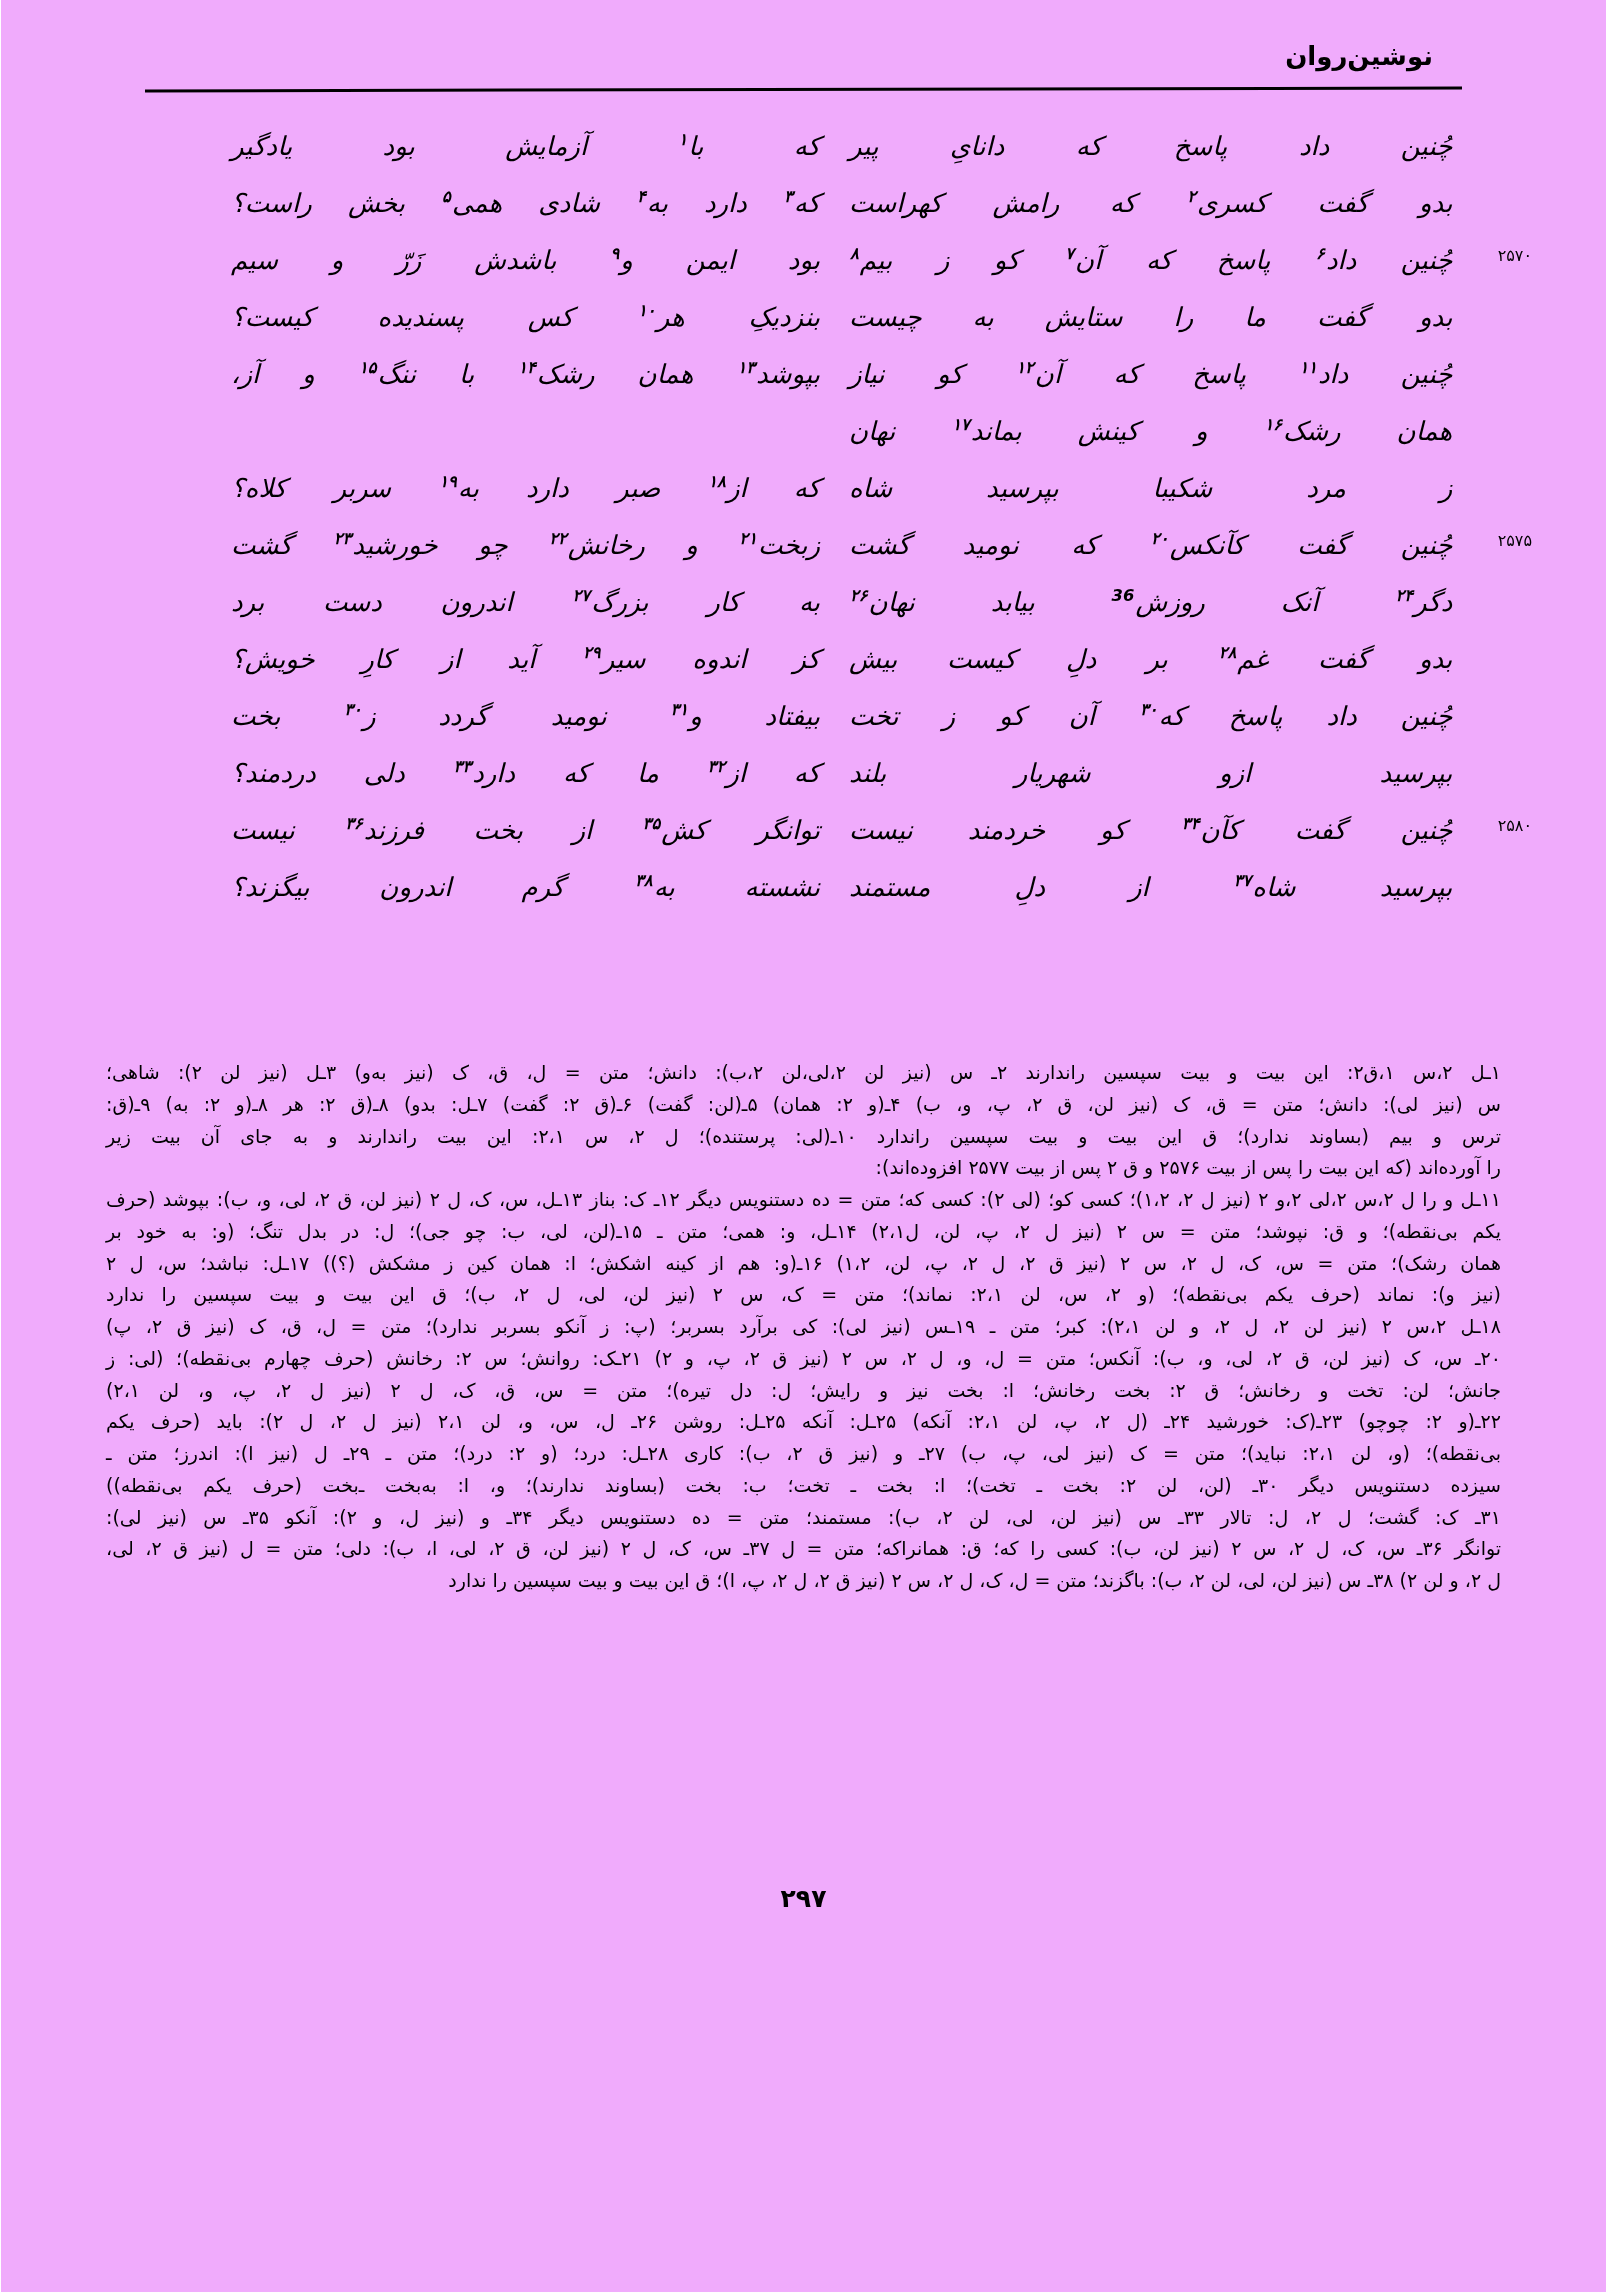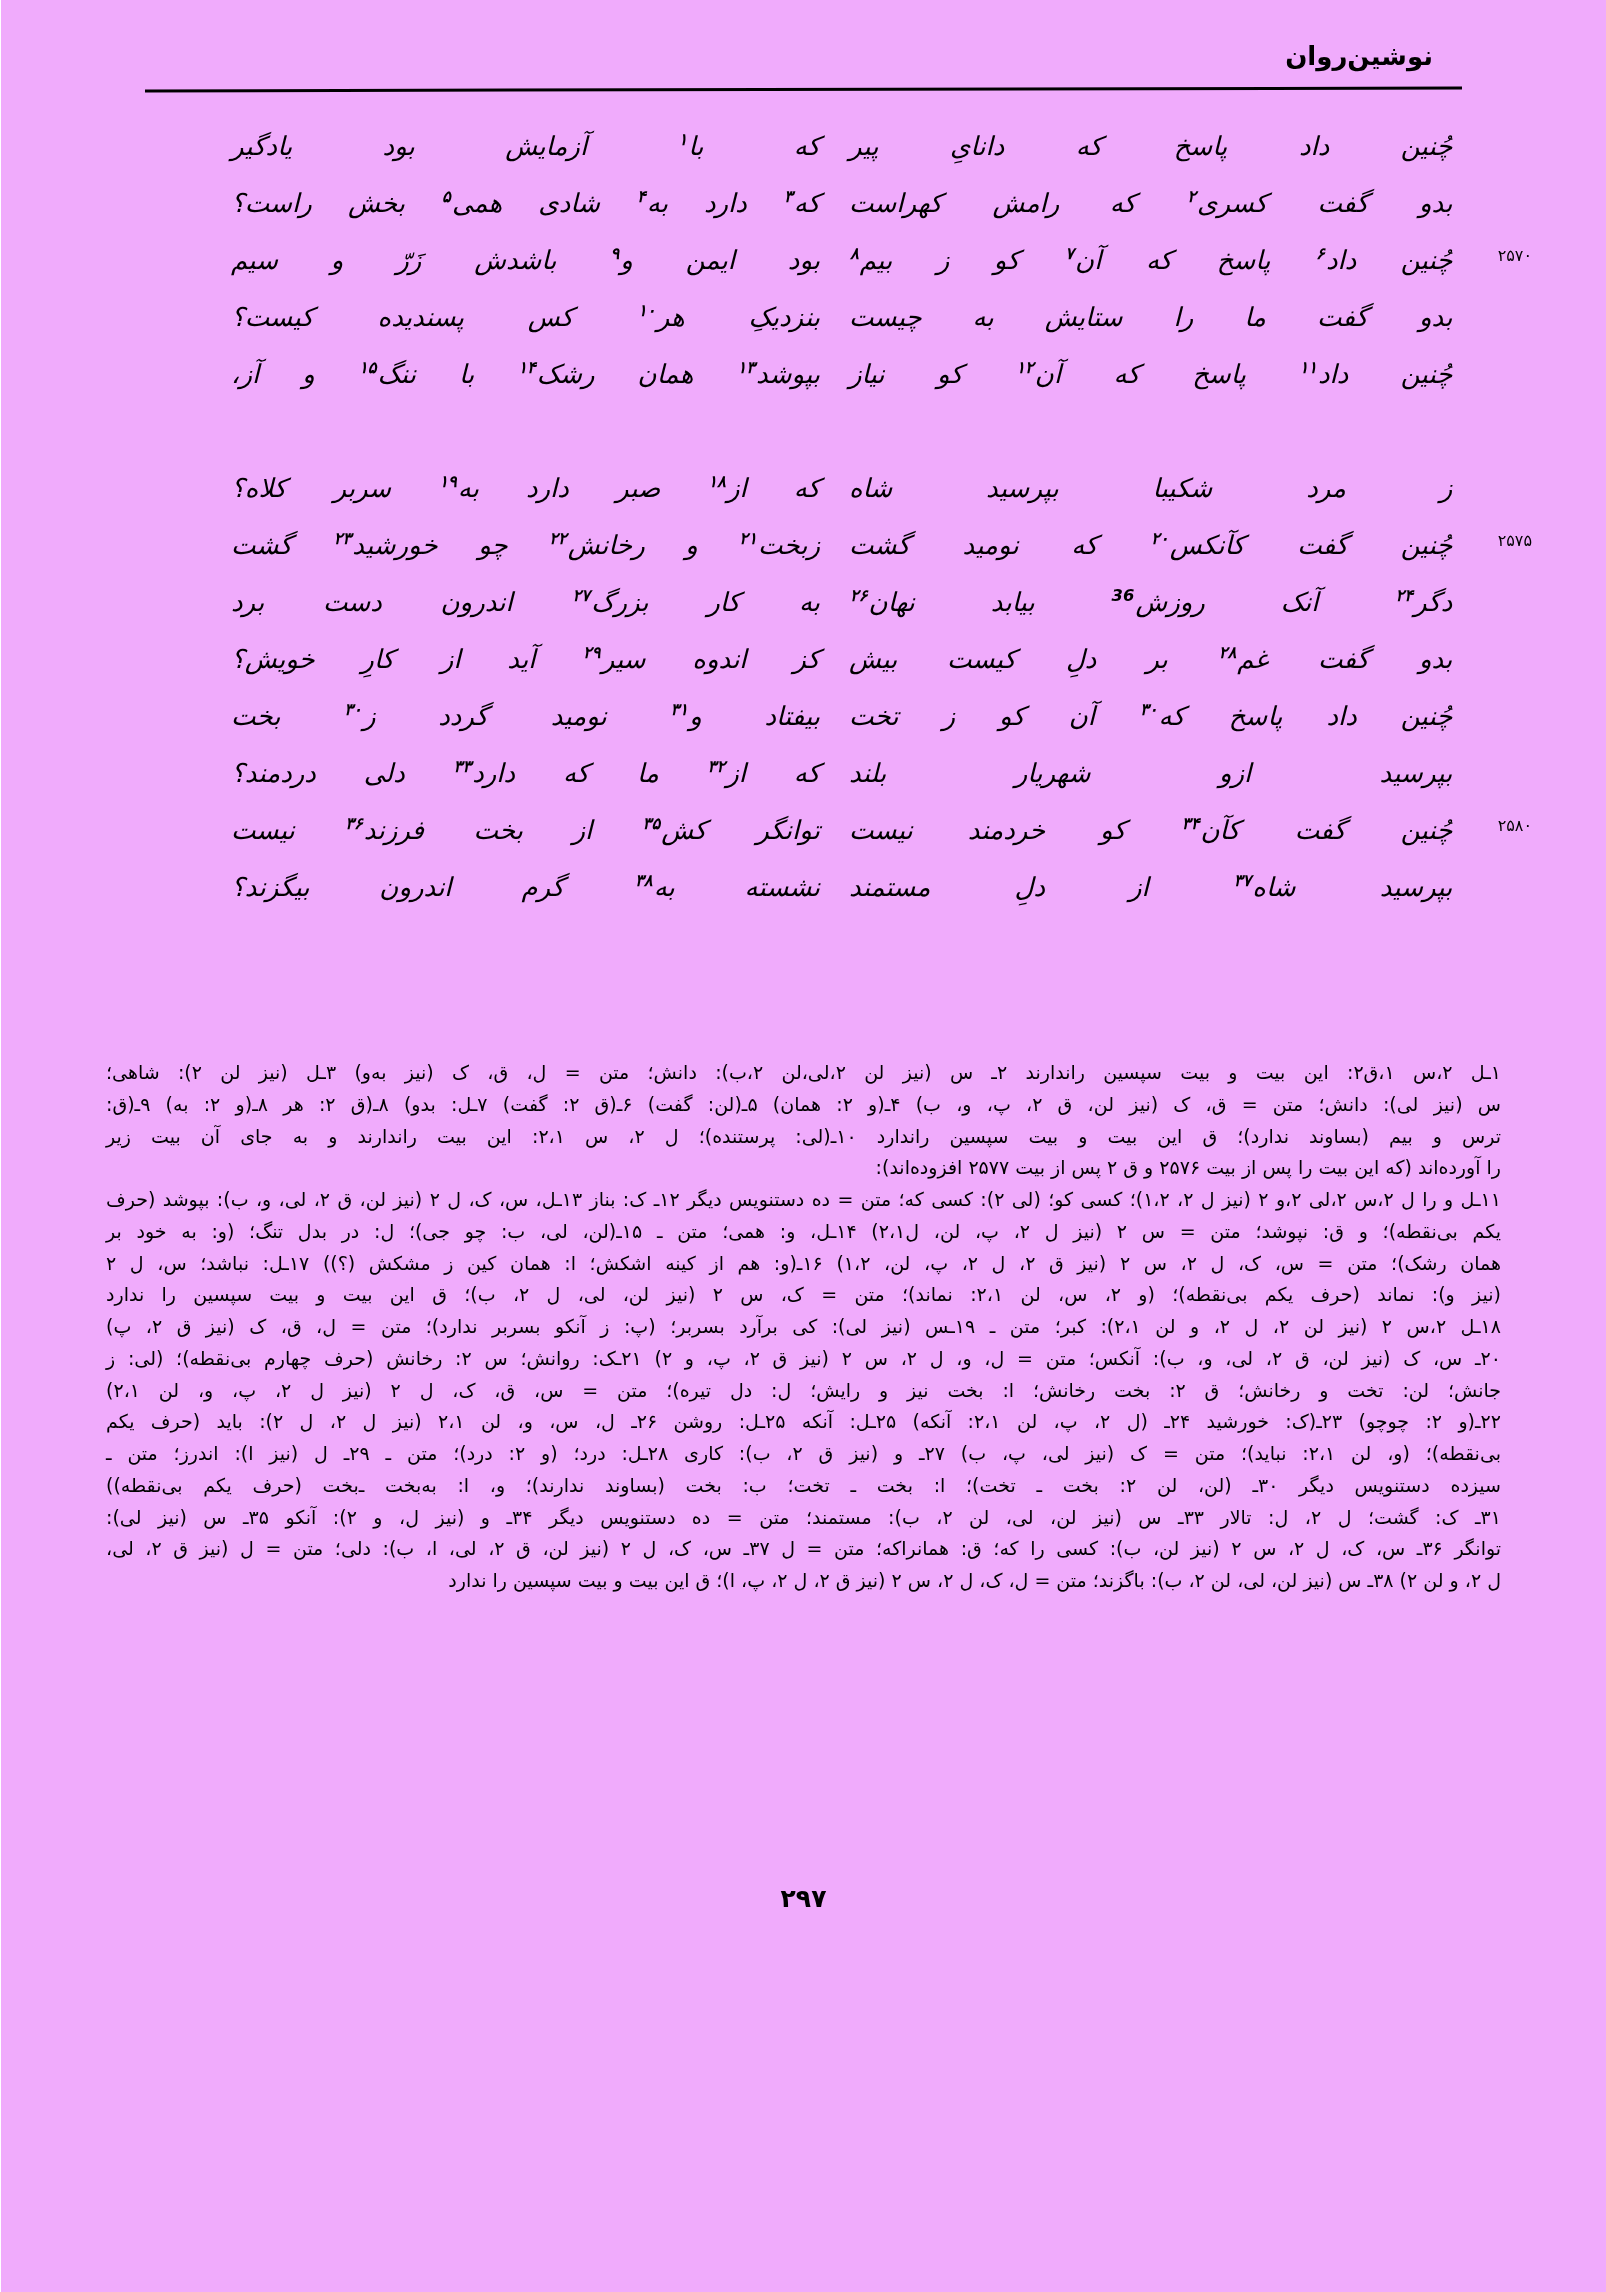--- a/index.html
+++ b/index.html
@@ -202,20 +202,23 @@
       </div>
       <div class="verse-row">
         <div class="hemistich h-right">
           <span class="h-inner"><span class="w">چُنین</span> <span class="w">داد</span><sup class="fn">۱۱</sup> <span class="w">پاسخ</span> <span class="w">که</span> <span class="w">آن</span><sup class="fn">۱۲</sup> <span class="w">کو</span> <span class="w">نیاز</span></span>
         </div>
         <div class="hemistich h-left">
           <span class="h-inner"><span class="w">بپوشد</span><sup class="fn">۱۳</sup> <span class="w">همان</span> <span class="w">رشک</span><sup class="fn">۱۴</sup> <span class="w">با</span> <span class="w">ننگ</span><sup class="fn">۱۵</sup> <span class="w">و</span> <span class="w">آز،</span></span>
         </div>
       </div>
       <div class="verse-row">
+        <div class="hemistich h-right">
+          <span class="h-inner"><span class="w">همان</span> <span class="w">رشک</span><sup class="fn">۱۶</sup> <span class="w">و</span> <span class="w">کینش</span> <span class="w">بماند</span><sup class="fn">۱۷</sup> <span class="w">نهان</span></span>
+        </div>
       </div>
       <div class="verse-row">
         <div class="hemistich h-right">
           <span class="h-inner"><span class="w">ز</span> <span class="w">مرد</span> <span class="w">شکیبا</span> <span class="w">بپرسید</span> <span class="w">شاه</span></span>
         </div>
         <div class="hemistich h-left">
           <span class="h-inner"><span class="w">که</span> <span class="w">از</span><sup class="fn">۱۸</sup> <span class="w">صبر</span> <span class="w">دارد</span> <span class="w">به</span><sup class="fn">۱۹</sup> <span class="w">سربر</span> <span class="w">کلاه؟</span></span>
         </div>
       </div>
       <div class="verse-row">

